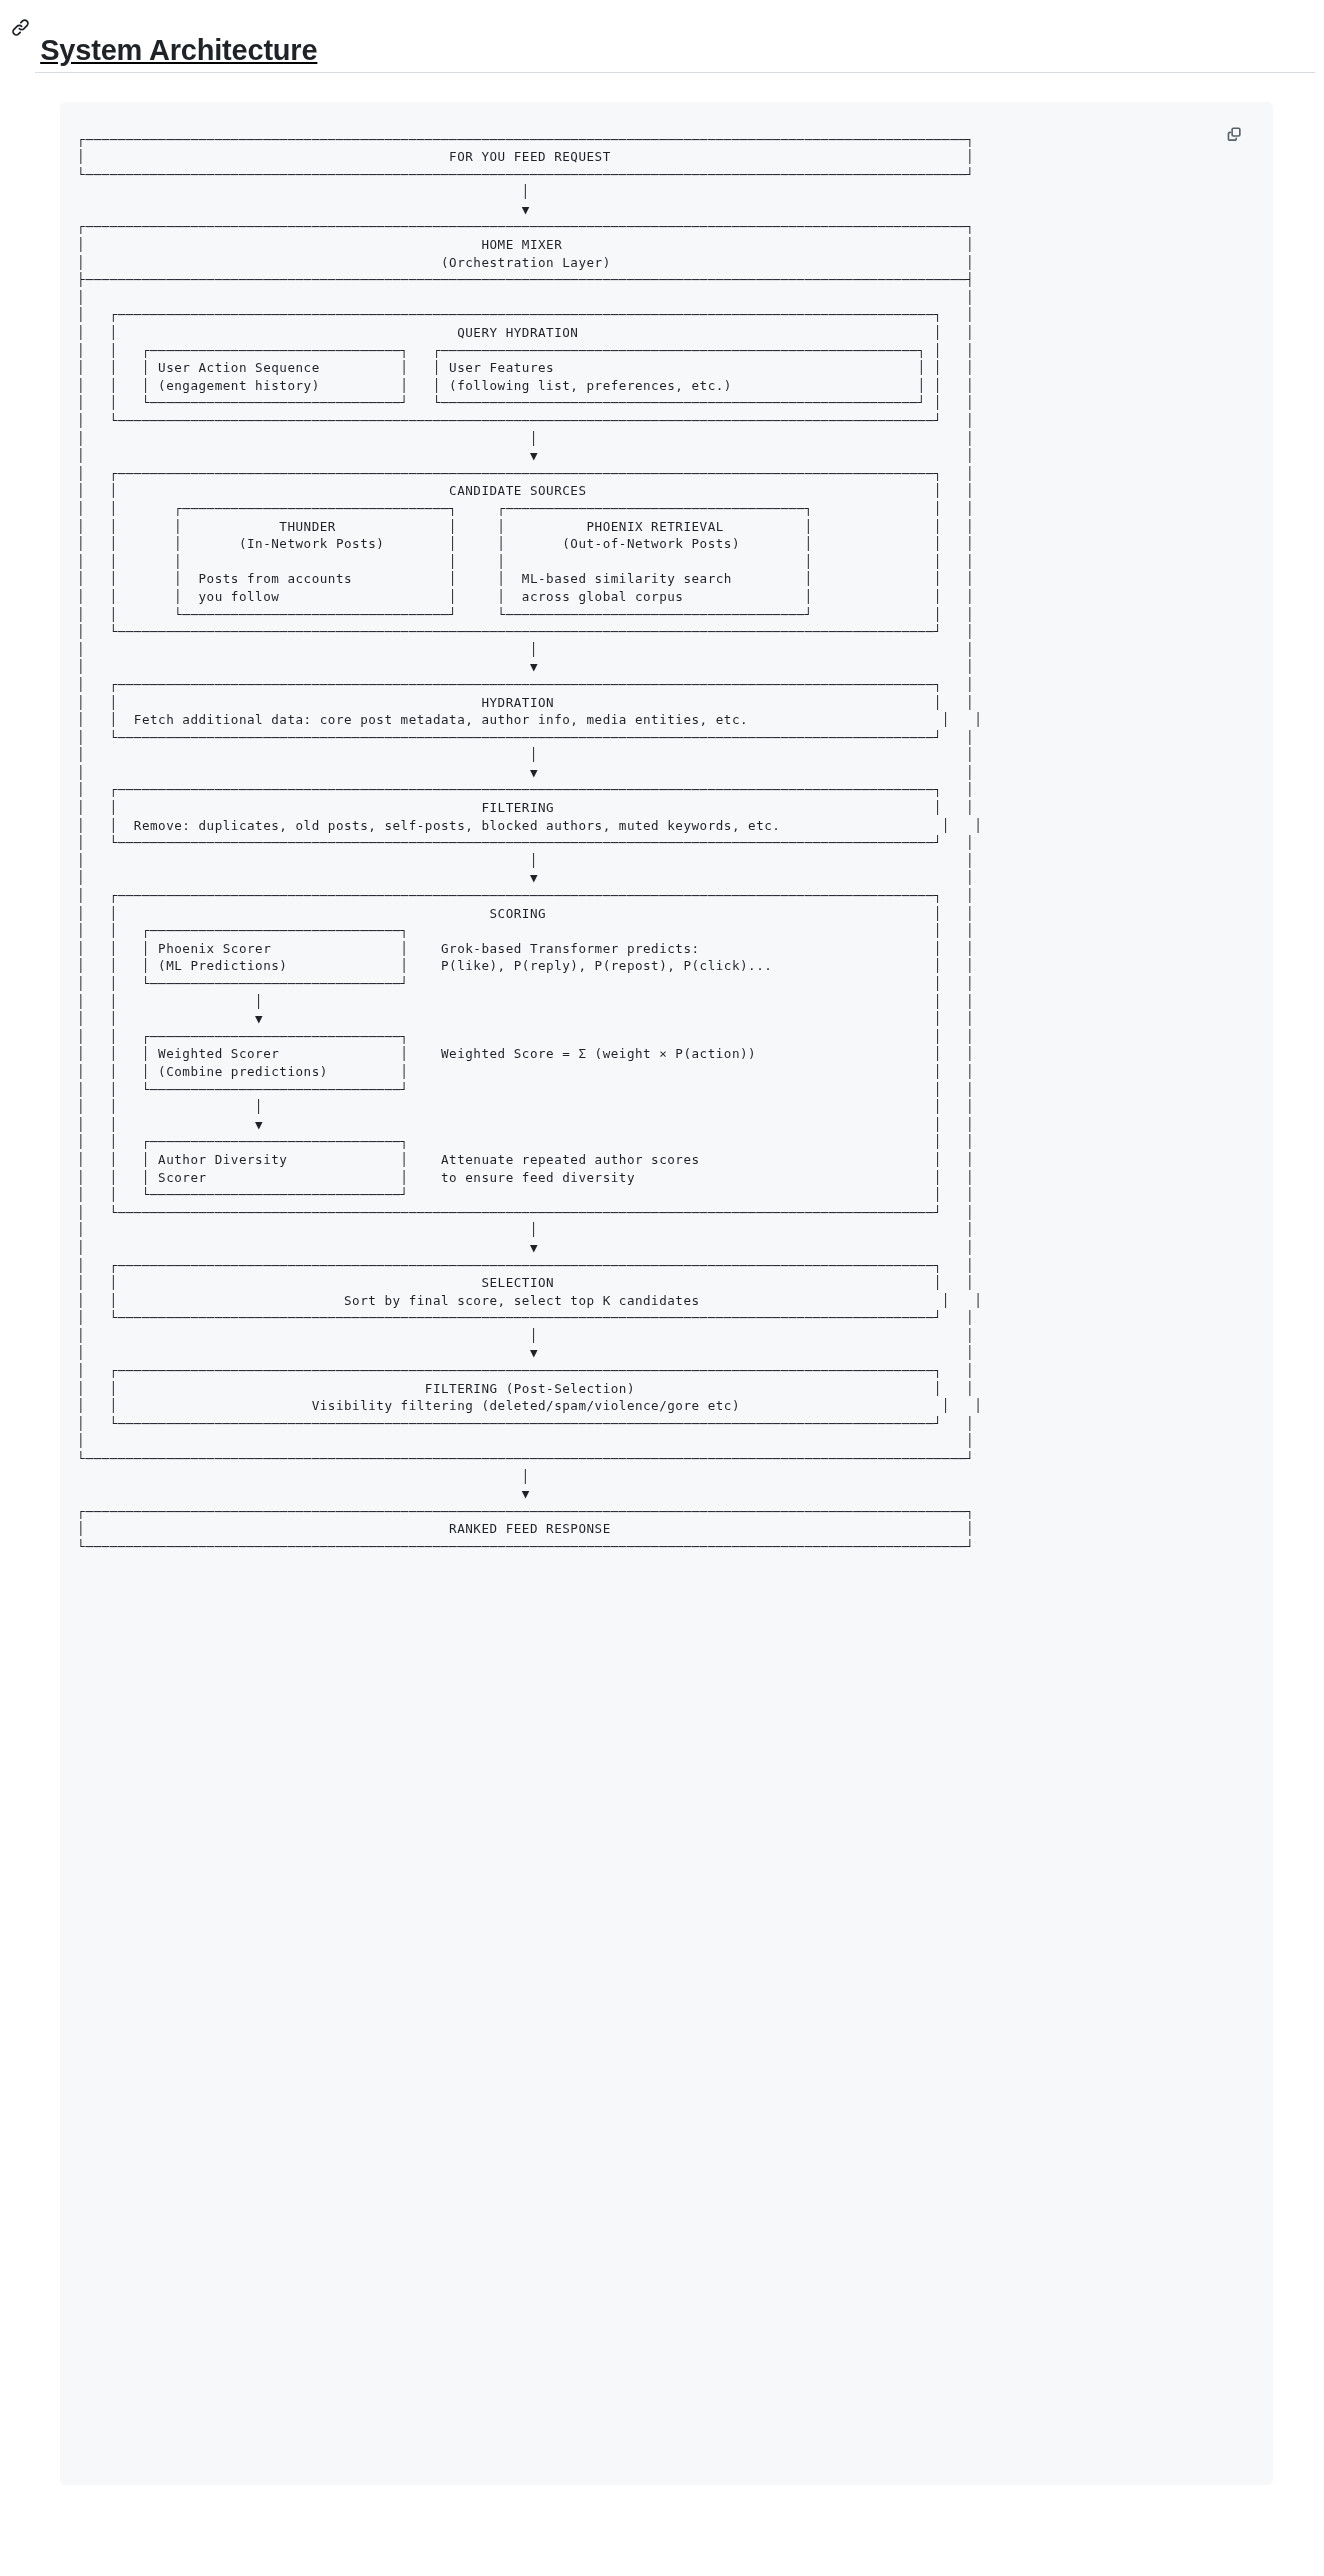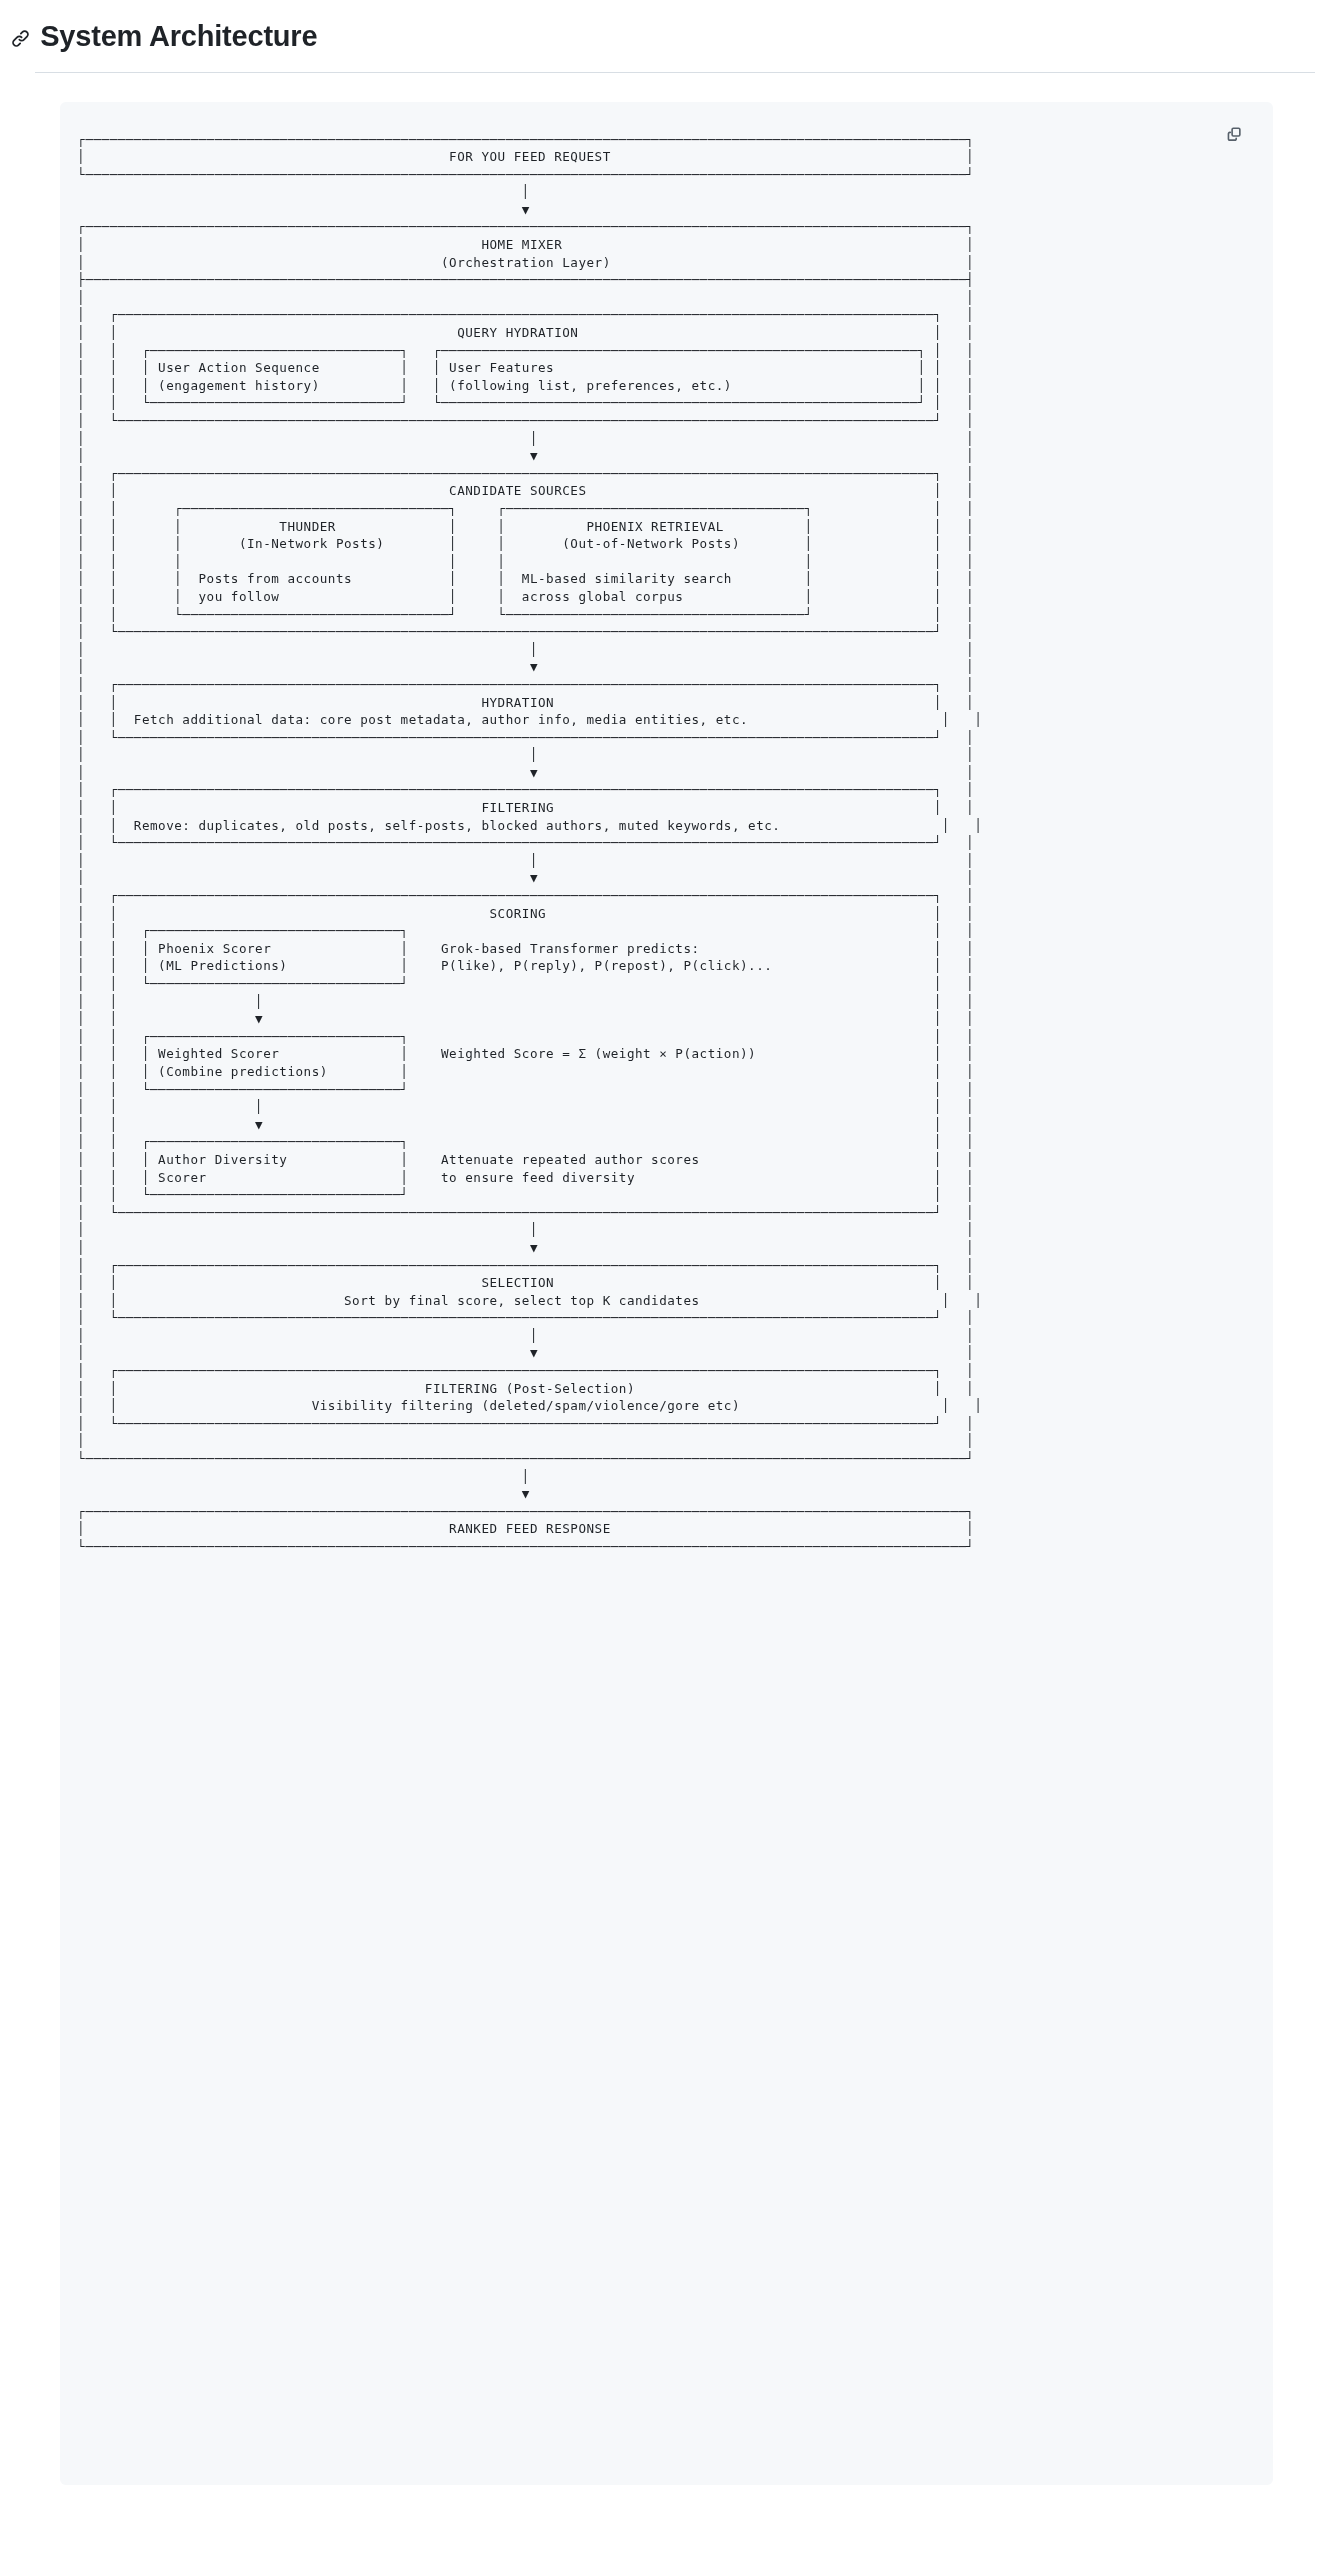--- a/index.html
+++ b/index.html
@@ -14,24 +14,25 @@
     width: 1324px;
     min-height: 2576px;
     background: #ffffff;
     position: relative;
     padding: 0;
   }
 
   
   .heading-row {
     display: flex;
-    align-items: center;
+    align-items: flex-start;
     gap: 9.6px;
     padding: 13.5px 0 0 9.6px;
     height: 60px;
+    text-decoration: underline;
   }
   .anchor-icon {
     width: 21px; height: 21px;
     flex: 0 0 21px;
     color: #1f2328;
     display: flex; align-items: center; justify-content: center;
     margin-top: 3.8px;
   }
   .anchor-icon svg { display:block; }
   .page-title {

